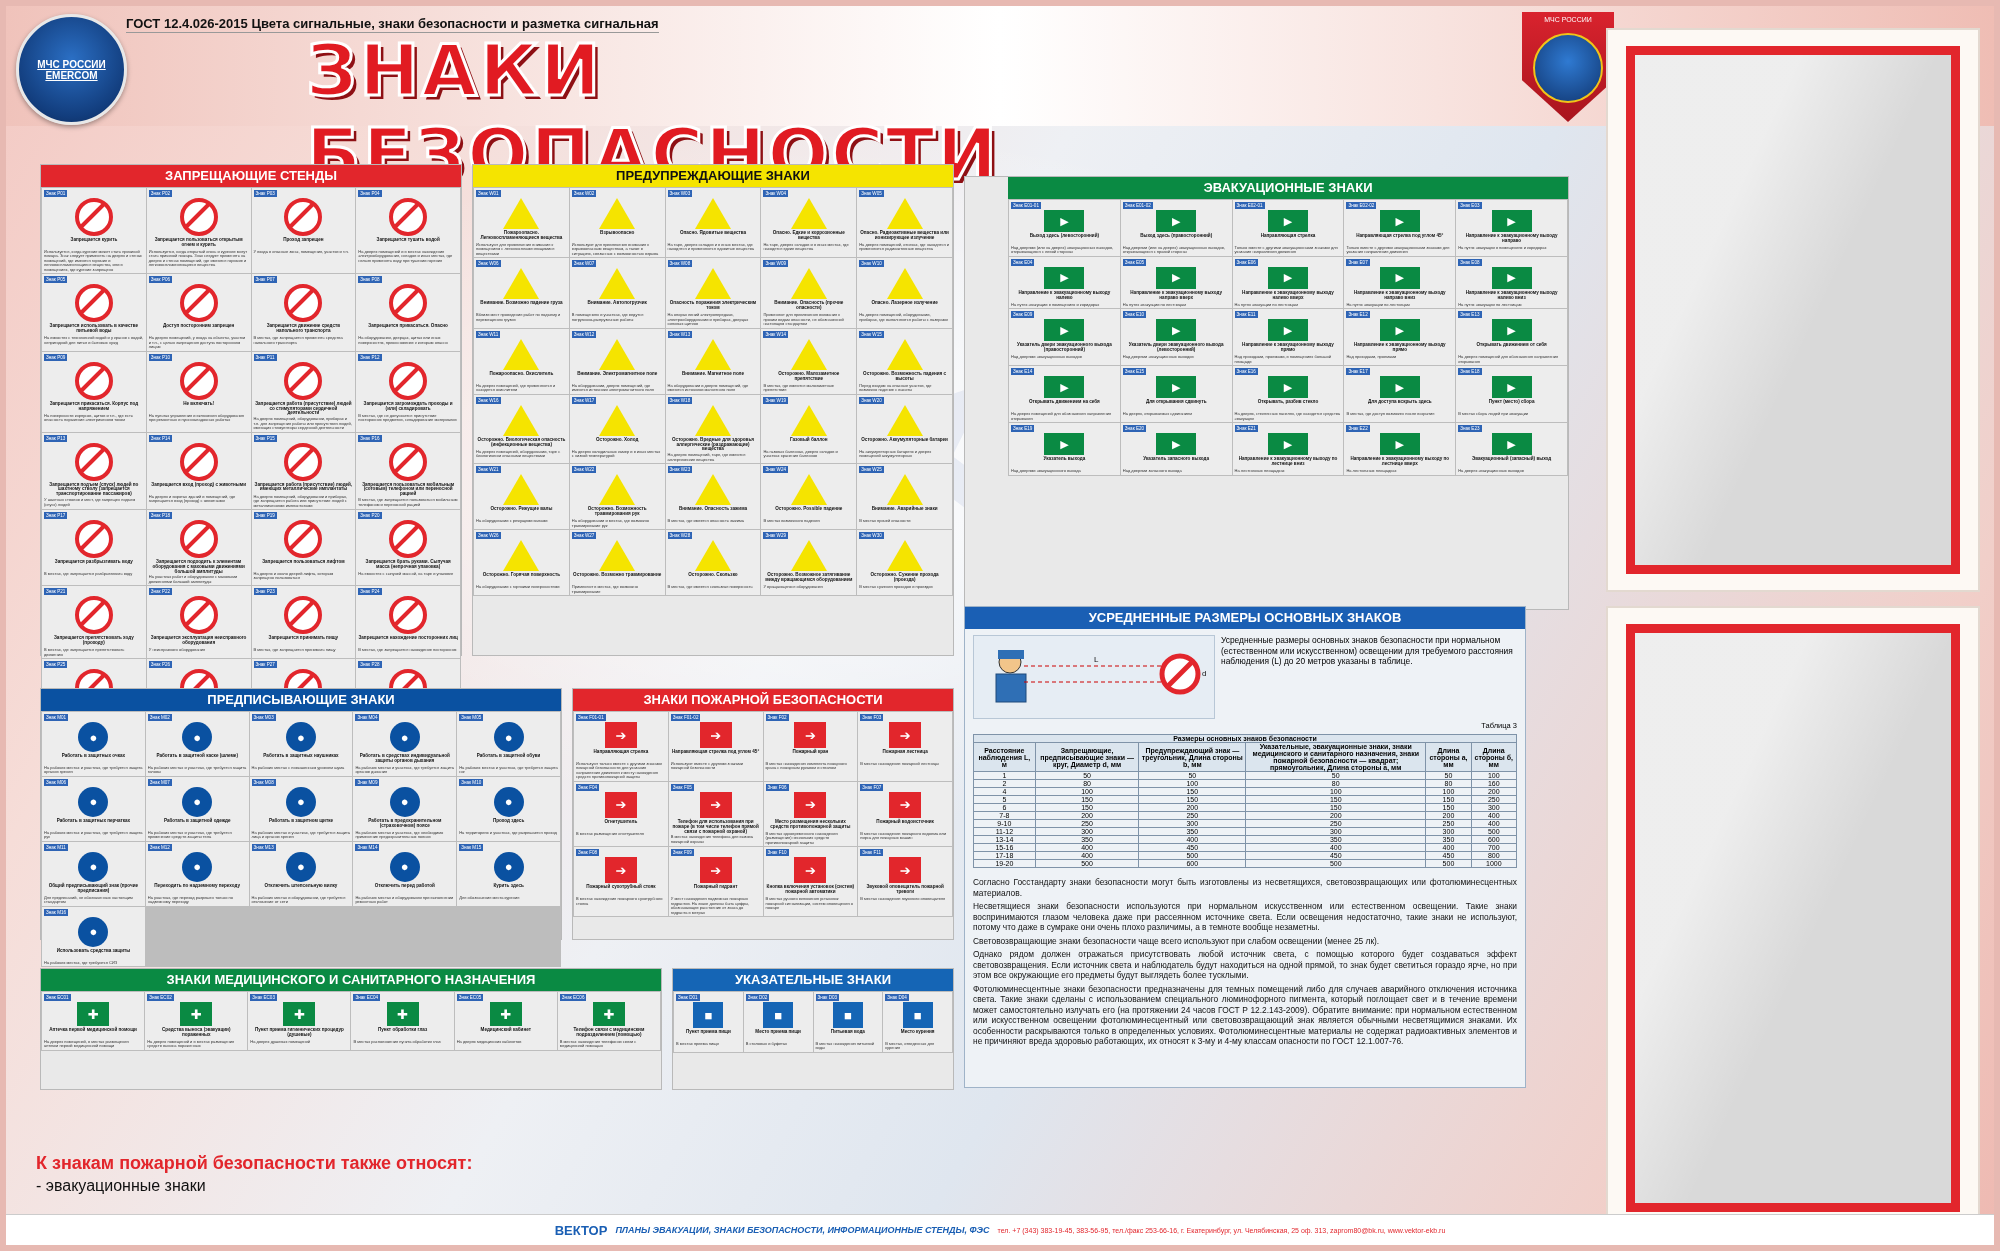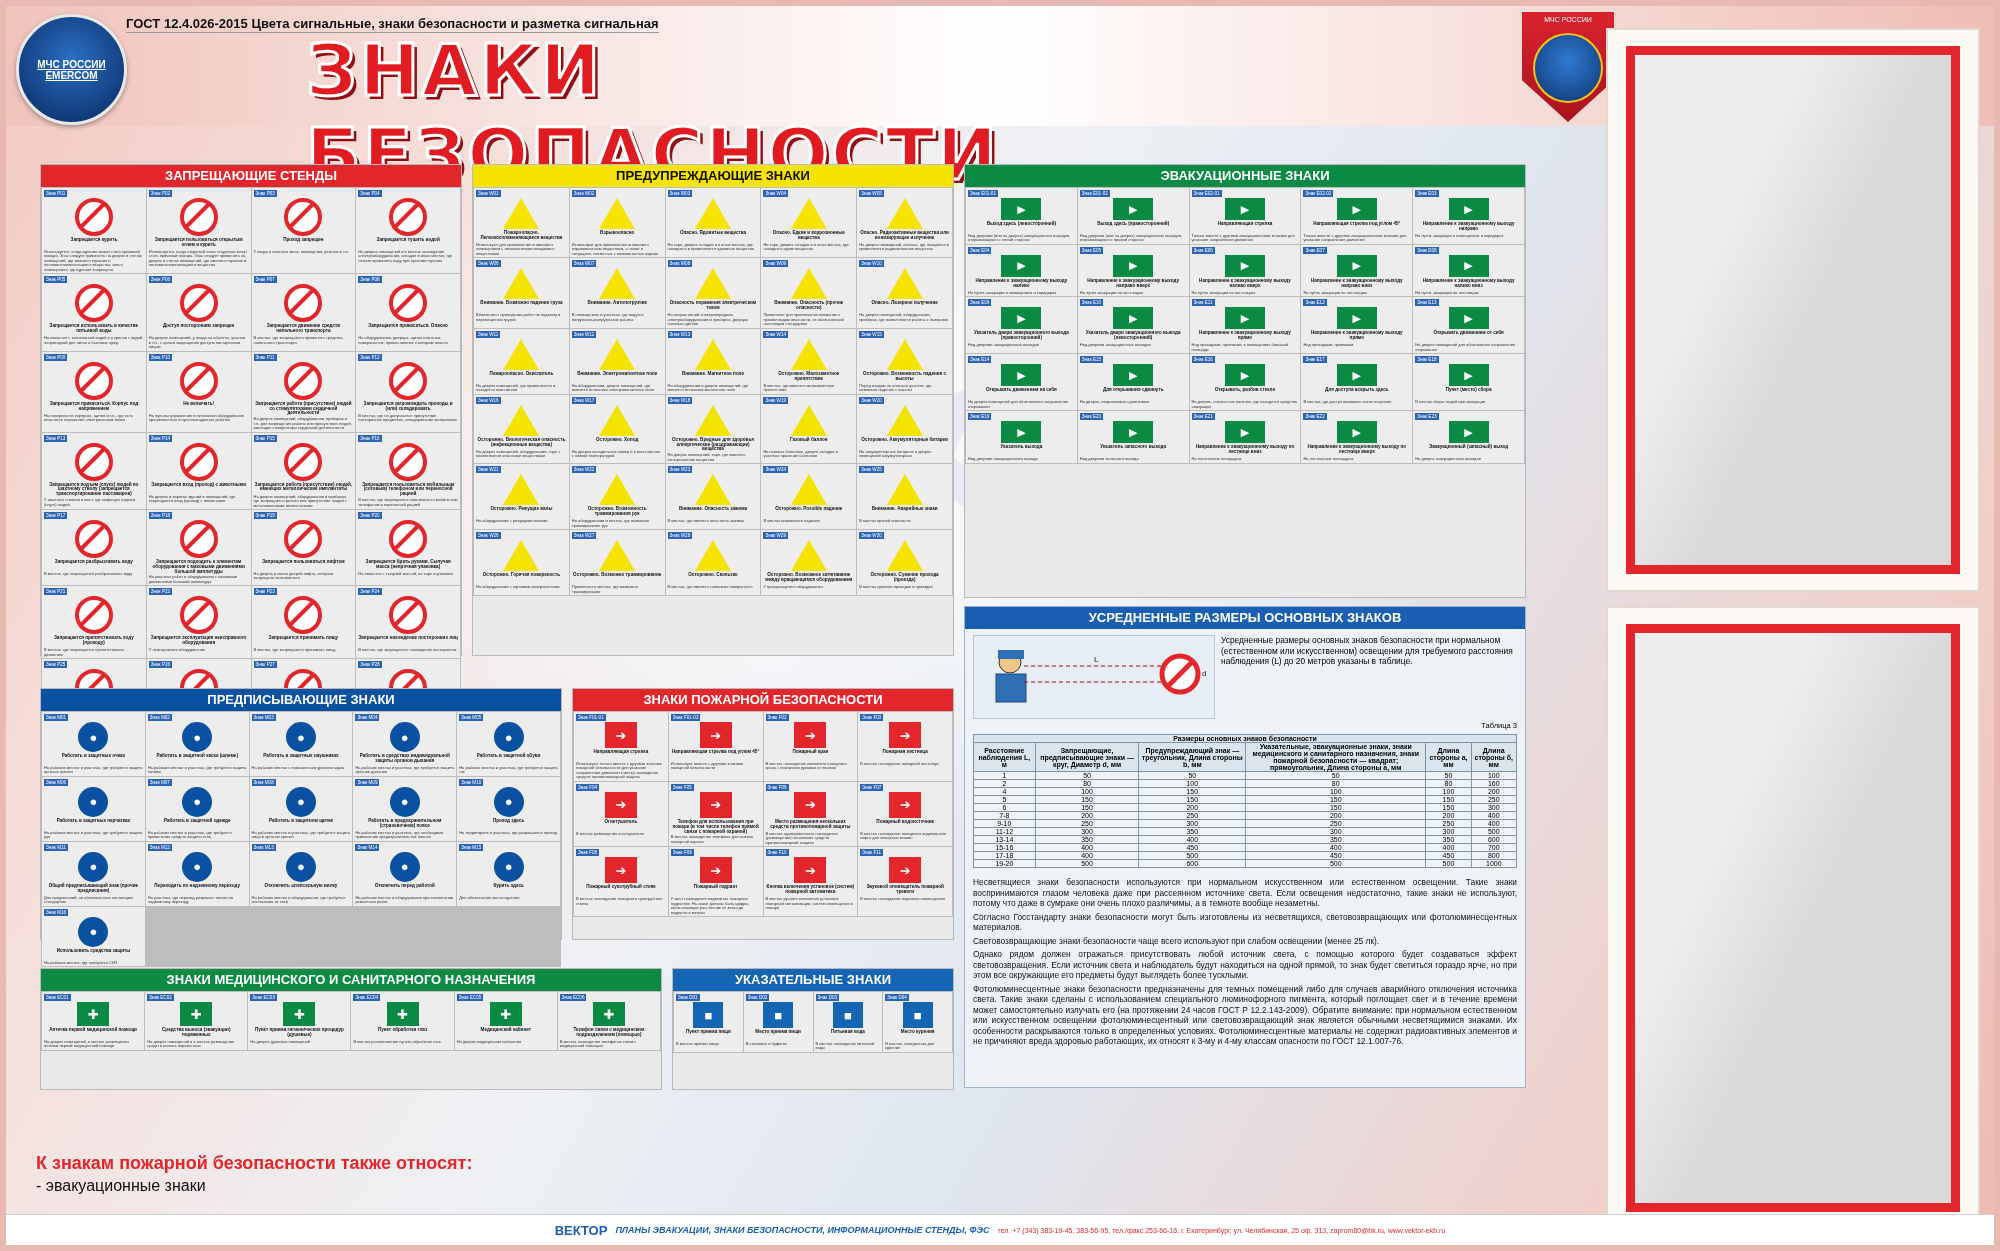--- a/index.html
+++ b/index.html
@@ -606,21 +606,21 @@
           <div class="code">Знак W30</div>
           <div class="sym">
             <div class="s-warn"></div>
           </div>
           <div class="cap">Осторожно. Сужение прохода (проезда)</div>
           <div class="desc">В местах сужения проходов и проездов</div>
         </div>
       </div>
   </div>
 
-  <div class="section" style="left:958px;top:158px;width:560px;height:432px;">
+  <div class="section" style="left:958px;top:170px;width:560px;height:432px;padding-left:43px;">
     <div class="sec-head" style="background:#0a8a43">ЭВАКУАЦИОННЫЕ ЗНАКИ</div>
     <div class="grid" id="grid-evacuation" style="grid-template-columns:repeat(5,1fr);">
         <div class="cell">
           <div class="code">Знак Е01-01</div>
           <div class="sym">
             <div class="s-evac">▶</div>
           </div>
           <div class="cap">Выход здесь (левосторонний)</div>
           <div class="desc">Над дверями (или на дверях) эвакуационных выходов, открывающихся с левой стороны</div>
         </div>
@@ -1275,22 +1275,22 @@
               <td>500</td>
               <td>600</td>
               <td>500</td>
               <td>500</td>
               <td>1000</td>
             </tr>
           </tbody>
       </table>
     </div>
     <div class="info-body" id="info-paragraphs">
+        <p style="margin: 3px 0px;">Согласно Госстандарту знаки безопасности могут быть изготовлены из несветящихся, световозвращающих или фотолюминесцентных материалов.</p>
         <p style="margin: 3px 0px;">Несветящиеся знаки безопасности используются при нормальном искусственном или естественном освещении. Такие знаки воспринимаются глазом человека даже при рассеянном источнике света. Если освещения недостаточно, такие знаки не используют, потому что даже в сумраке они очень плохо различимы, а в темноте вообще незаметны.</p>
-        <p style="margin: 3px 0px;">Согласно Госстандарту знаки безопасности могут быть изготовлены из несветящихся, световозвращающих или фотолюминесцентных материалов.</p>
         <p style="margin: 3px 0px;">Световозвращающие знаки безопасности чаще всего используют при слабом освещении (менее 25 лк).</p>
         <p style="margin: 3px 0px;">Однако рядом должен отражаться присутствовать любой источник света, с помощью которого будет создаваться эффект световозвращения. Если источник света и наблюдатель будут находиться на одной прямой, то знак будет светиться гораздо ярче, но при этом все окружающие его предметы будут выглядеть более тусклыми.</p>
         <p style="margin: 3px 0px;">Фотолюминесцентные знаки безопасности предназначены для темных помещений либо для случаев аварийного отключения источника света. Такие знаки сделаны с использованием специального люминофорного пигмента, который поглощает свет и в течение времени может самостоятельно излучать его (на протяжении 24 часов ГОСТ Р 12.2.143-2009). Обратите внимание: при нормальном естественном или искусственном освещении фотолюминесцентный или световозвращающий знак является обычными несветящимися знаками. Их особенности раскрываются только в определенных условиях. Фотолюминесцентные материалы не содержат радиоактивных элементов и не причиняют вреда здоровью работающих, их относят к 3-му и 4-му классам опасности по ГОСТ 12.1.007-76.</p>
       </div>
   </div>
 
   <div class="note">
     <div class="h">К знакам пожарной безопасности также относят:</div>
     <div>- эвакуационные знаки</div>
   </div>

